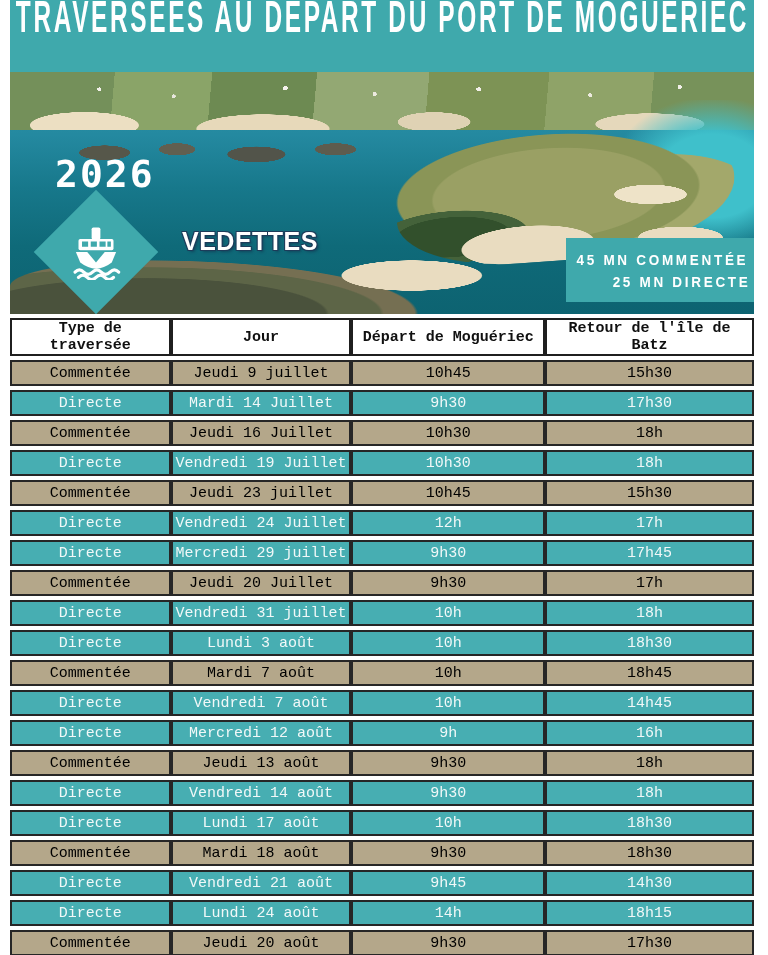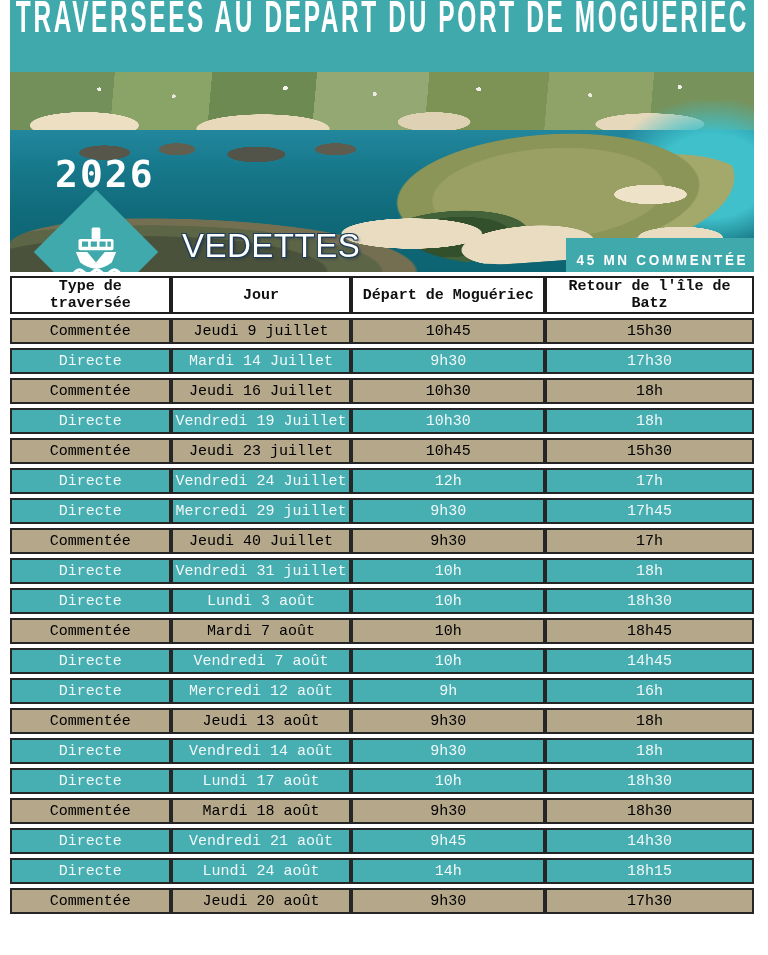--- a/index.html
+++ b/index.html
@@ -18,21 +18,21 @@
   .banner{
     margin:0 14px 0 10px;height:72px;background:var(--accent-teal);
     display:flex;justify-content:center;overflow:hidden;
   }
   .banner-title{
     margin:0;color:#fff;font-size:37px;font-weight:700;letter-spacing:4px;
     white-space:nowrap;transform:scale(0.66,1.18);
   }
   
   .hero{
-    position:relative;margin:0 14px 0 10px;height:200px;overflow:hidden;
+    position:relative;margin:0 14px 0 10px;height:242px;overflow:hidden;
     background:linear-gradient(180deg,#2f95ab 0%,#2489a0 26%,#17788b 48%,#0f6a79 72%,#0d6371 100%);
   }
   .village{
     position:absolute;top:0;left:0;right:0;height:58px;
     background:
       radial-gradient(4px 4px at 12% 30%,#f2f1ea 0 50%,transparent 51%),
       radial-gradient(4px 4px at 22% 42%,#e8e6dd 0 50%,transparent 51%),
       radial-gradient(5px 4px at 37% 28%,#f4f2ec 0 50%,transparent 51%),
       radial-gradient(4px 4px at 49% 38%,#ece9e0 0 50%,transparent 51%),
       radial-gradient(5px 4px at 63% 30%,#f1efe8 0 50%,transparent 51%),
@@ -83,21 +83,21 @@
   .year{
     position:absolute;left:45px;top:80px;color:#fff;
     font-family:"DejaVu Sans Mono",monospace;font-weight:700;font-size:38px;letter-spacing:2px;
   }
   .diamond{
     position:absolute;left:42px;top:136px;width:88px;height:88px;
     background:var(--accent-teal);transform:rotate(45deg);
   }
   .boat{position:absolute;left:58px;top:152px;width:56px;height:56px;}
   .logo-text{
-    position:absolute;left:172px;top:153px;color:#fff;font-weight:400;font-size:33px;
+    position:absolute;left:172px;top:153px;color:#fff;font-weight:700;font-size:25px;
     line-height:1.28;letter-spacing:0.5px;
     text-shadow:1px 1px 0 var(--logo-navy),-1px 1px 0 var(--logo-navy),
                 1px -1px 0 var(--logo-navy),-1px -1px 0 var(--logo-navy),
                 2px 2px 3px rgba(18,40,70,.55);
   }
   .badge{
     position:absolute;left:556px;top:166px;width:192px;height:64px;
     background:var(--accent-teal);color:#fff;
     display:flex;flex-direction:column;align-items:flex-end;justify-content:center;gap:5px;
   }
@@ -214,21 +214,21 @@
     <td>17h</td>
   </tr>
         <tr class="teal">
     <td>Directe</td>
     <td>Mercredi 29 juillet</td>
     <td>9h30</td>
     <td>17h45</td>
   </tr>
         <tr class="tan">
     <td>Commentée</td>
-    <td>Jeudi 40 Juillet</td>
+    <td>Jeudi 20 Juillet</td>
     <td>9h30</td>
     <td>17h</td>
   </tr>
         <tr class="teal">
     <td>Directe</td>
     <td>Vendredi 31 juillet</td>
     <td>10h</td>
     <td>18h</td>
   </tr>
         <tr class="teal">

